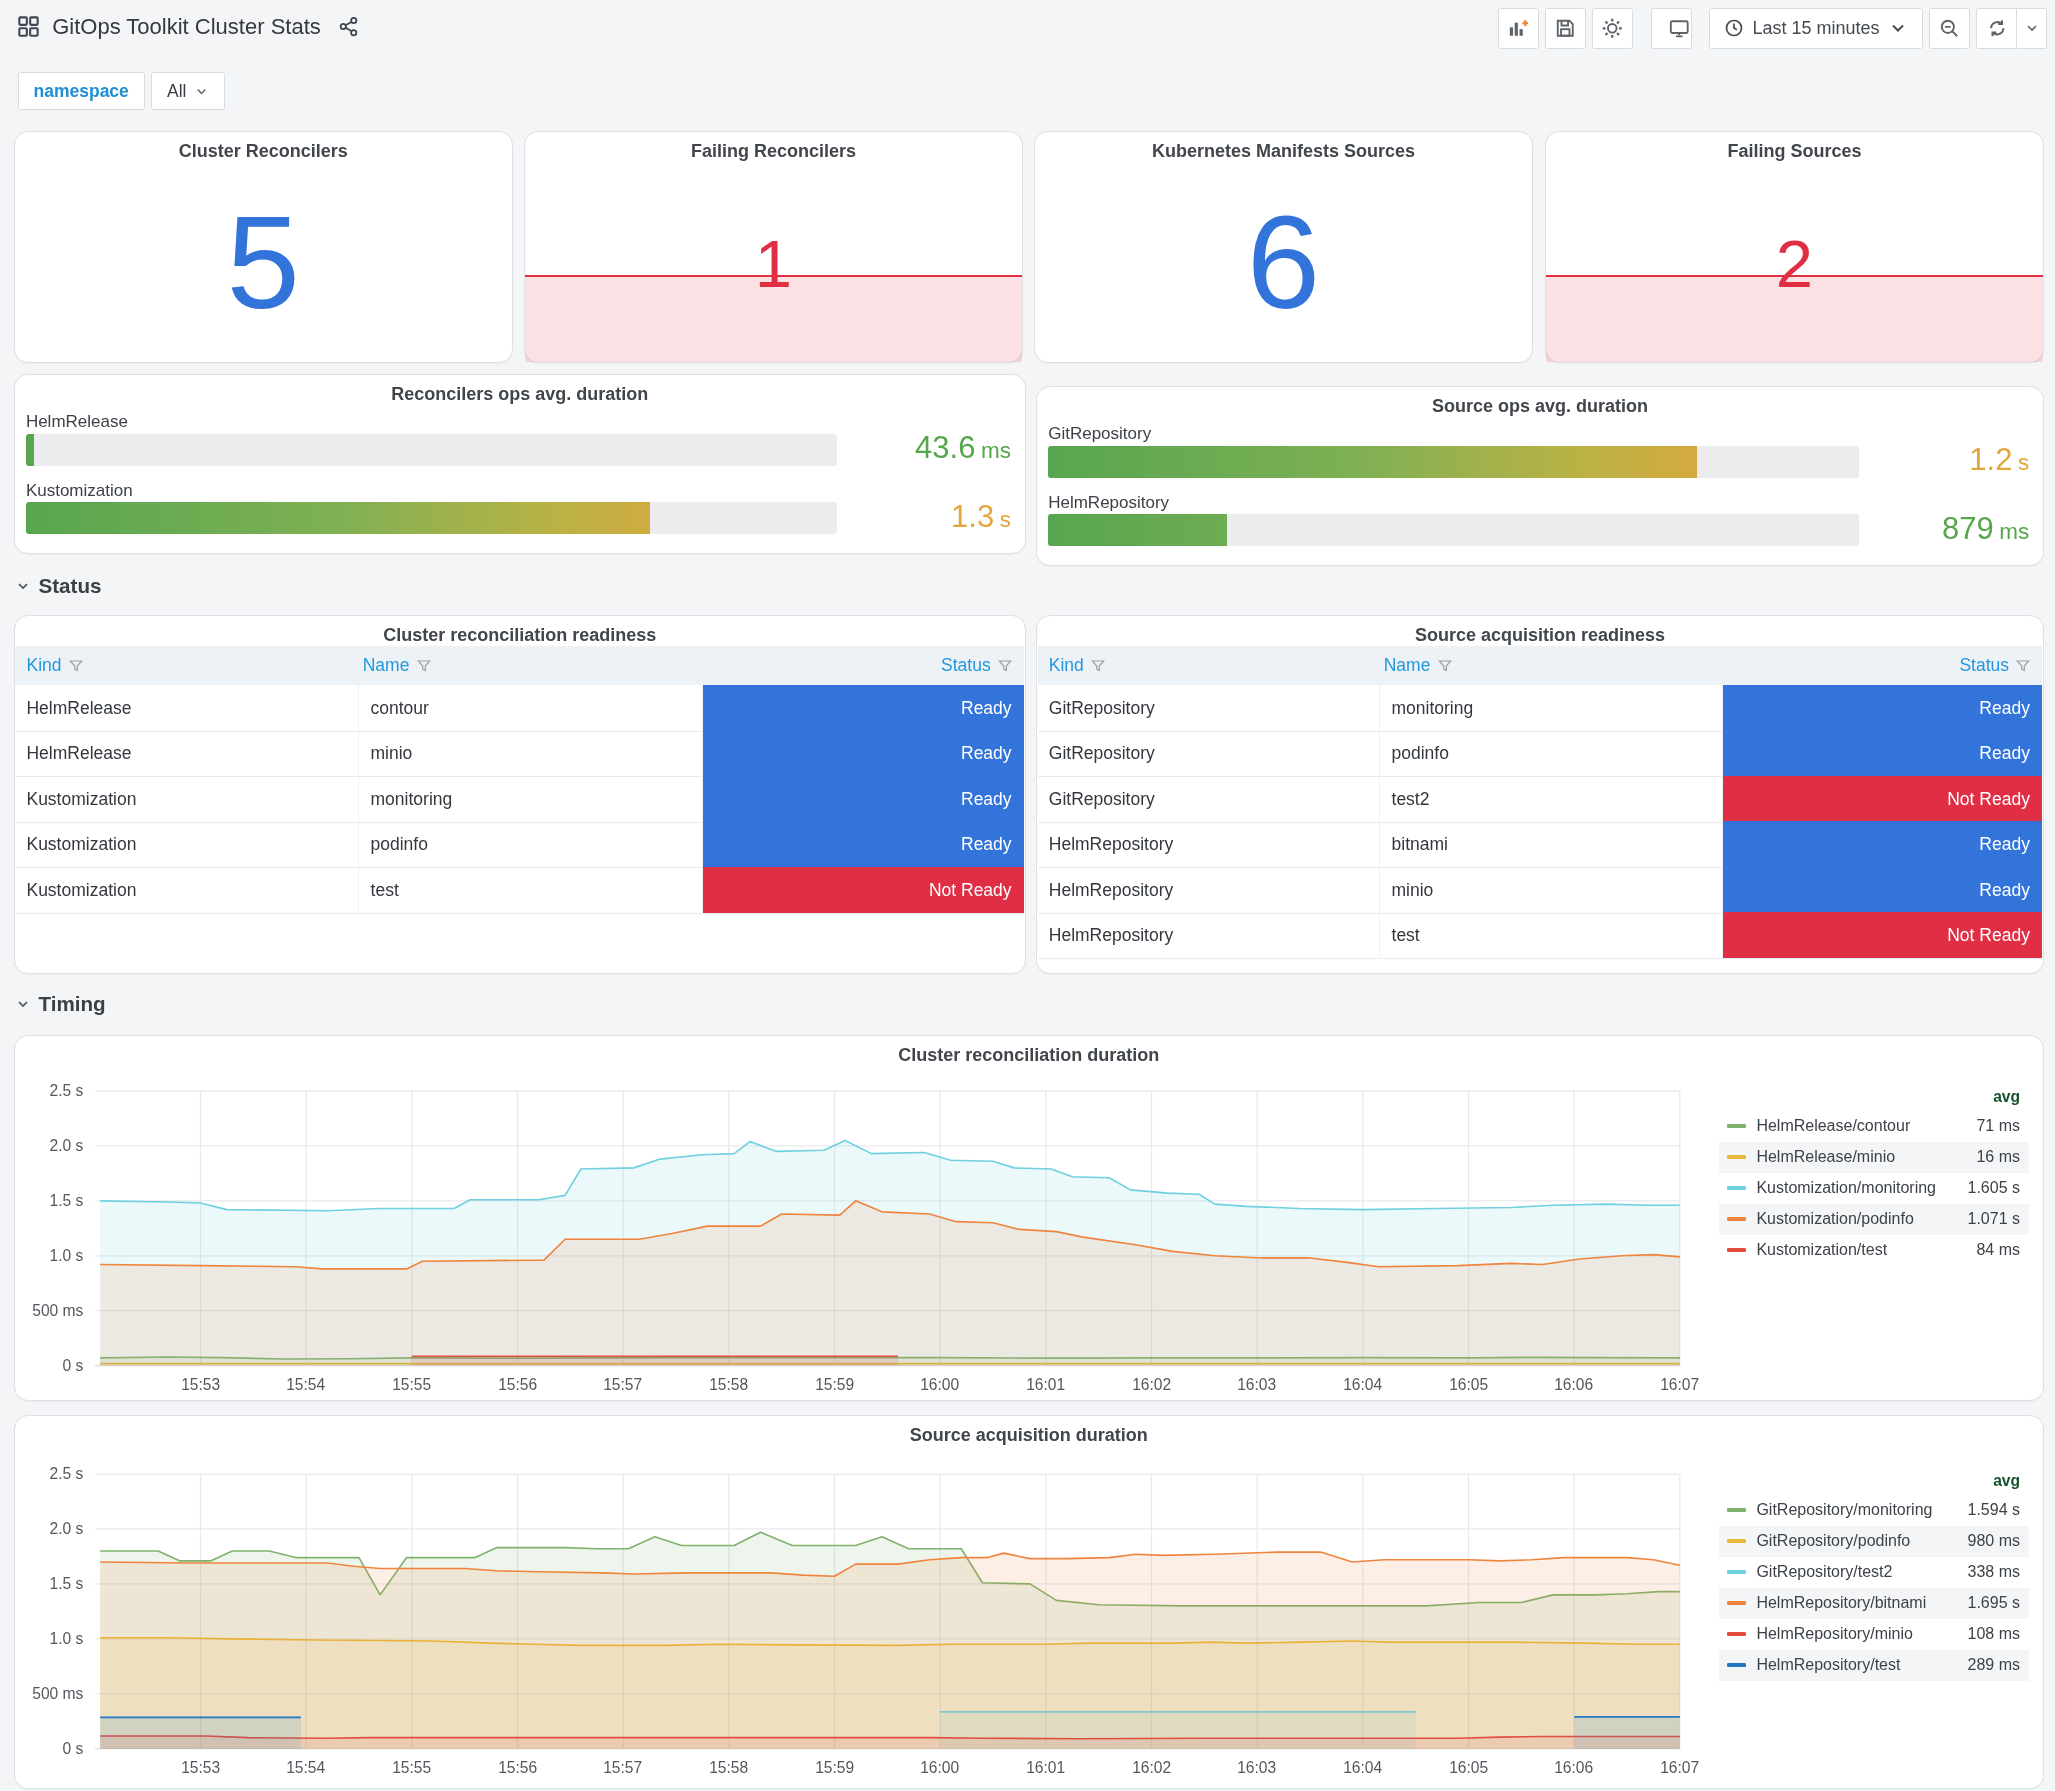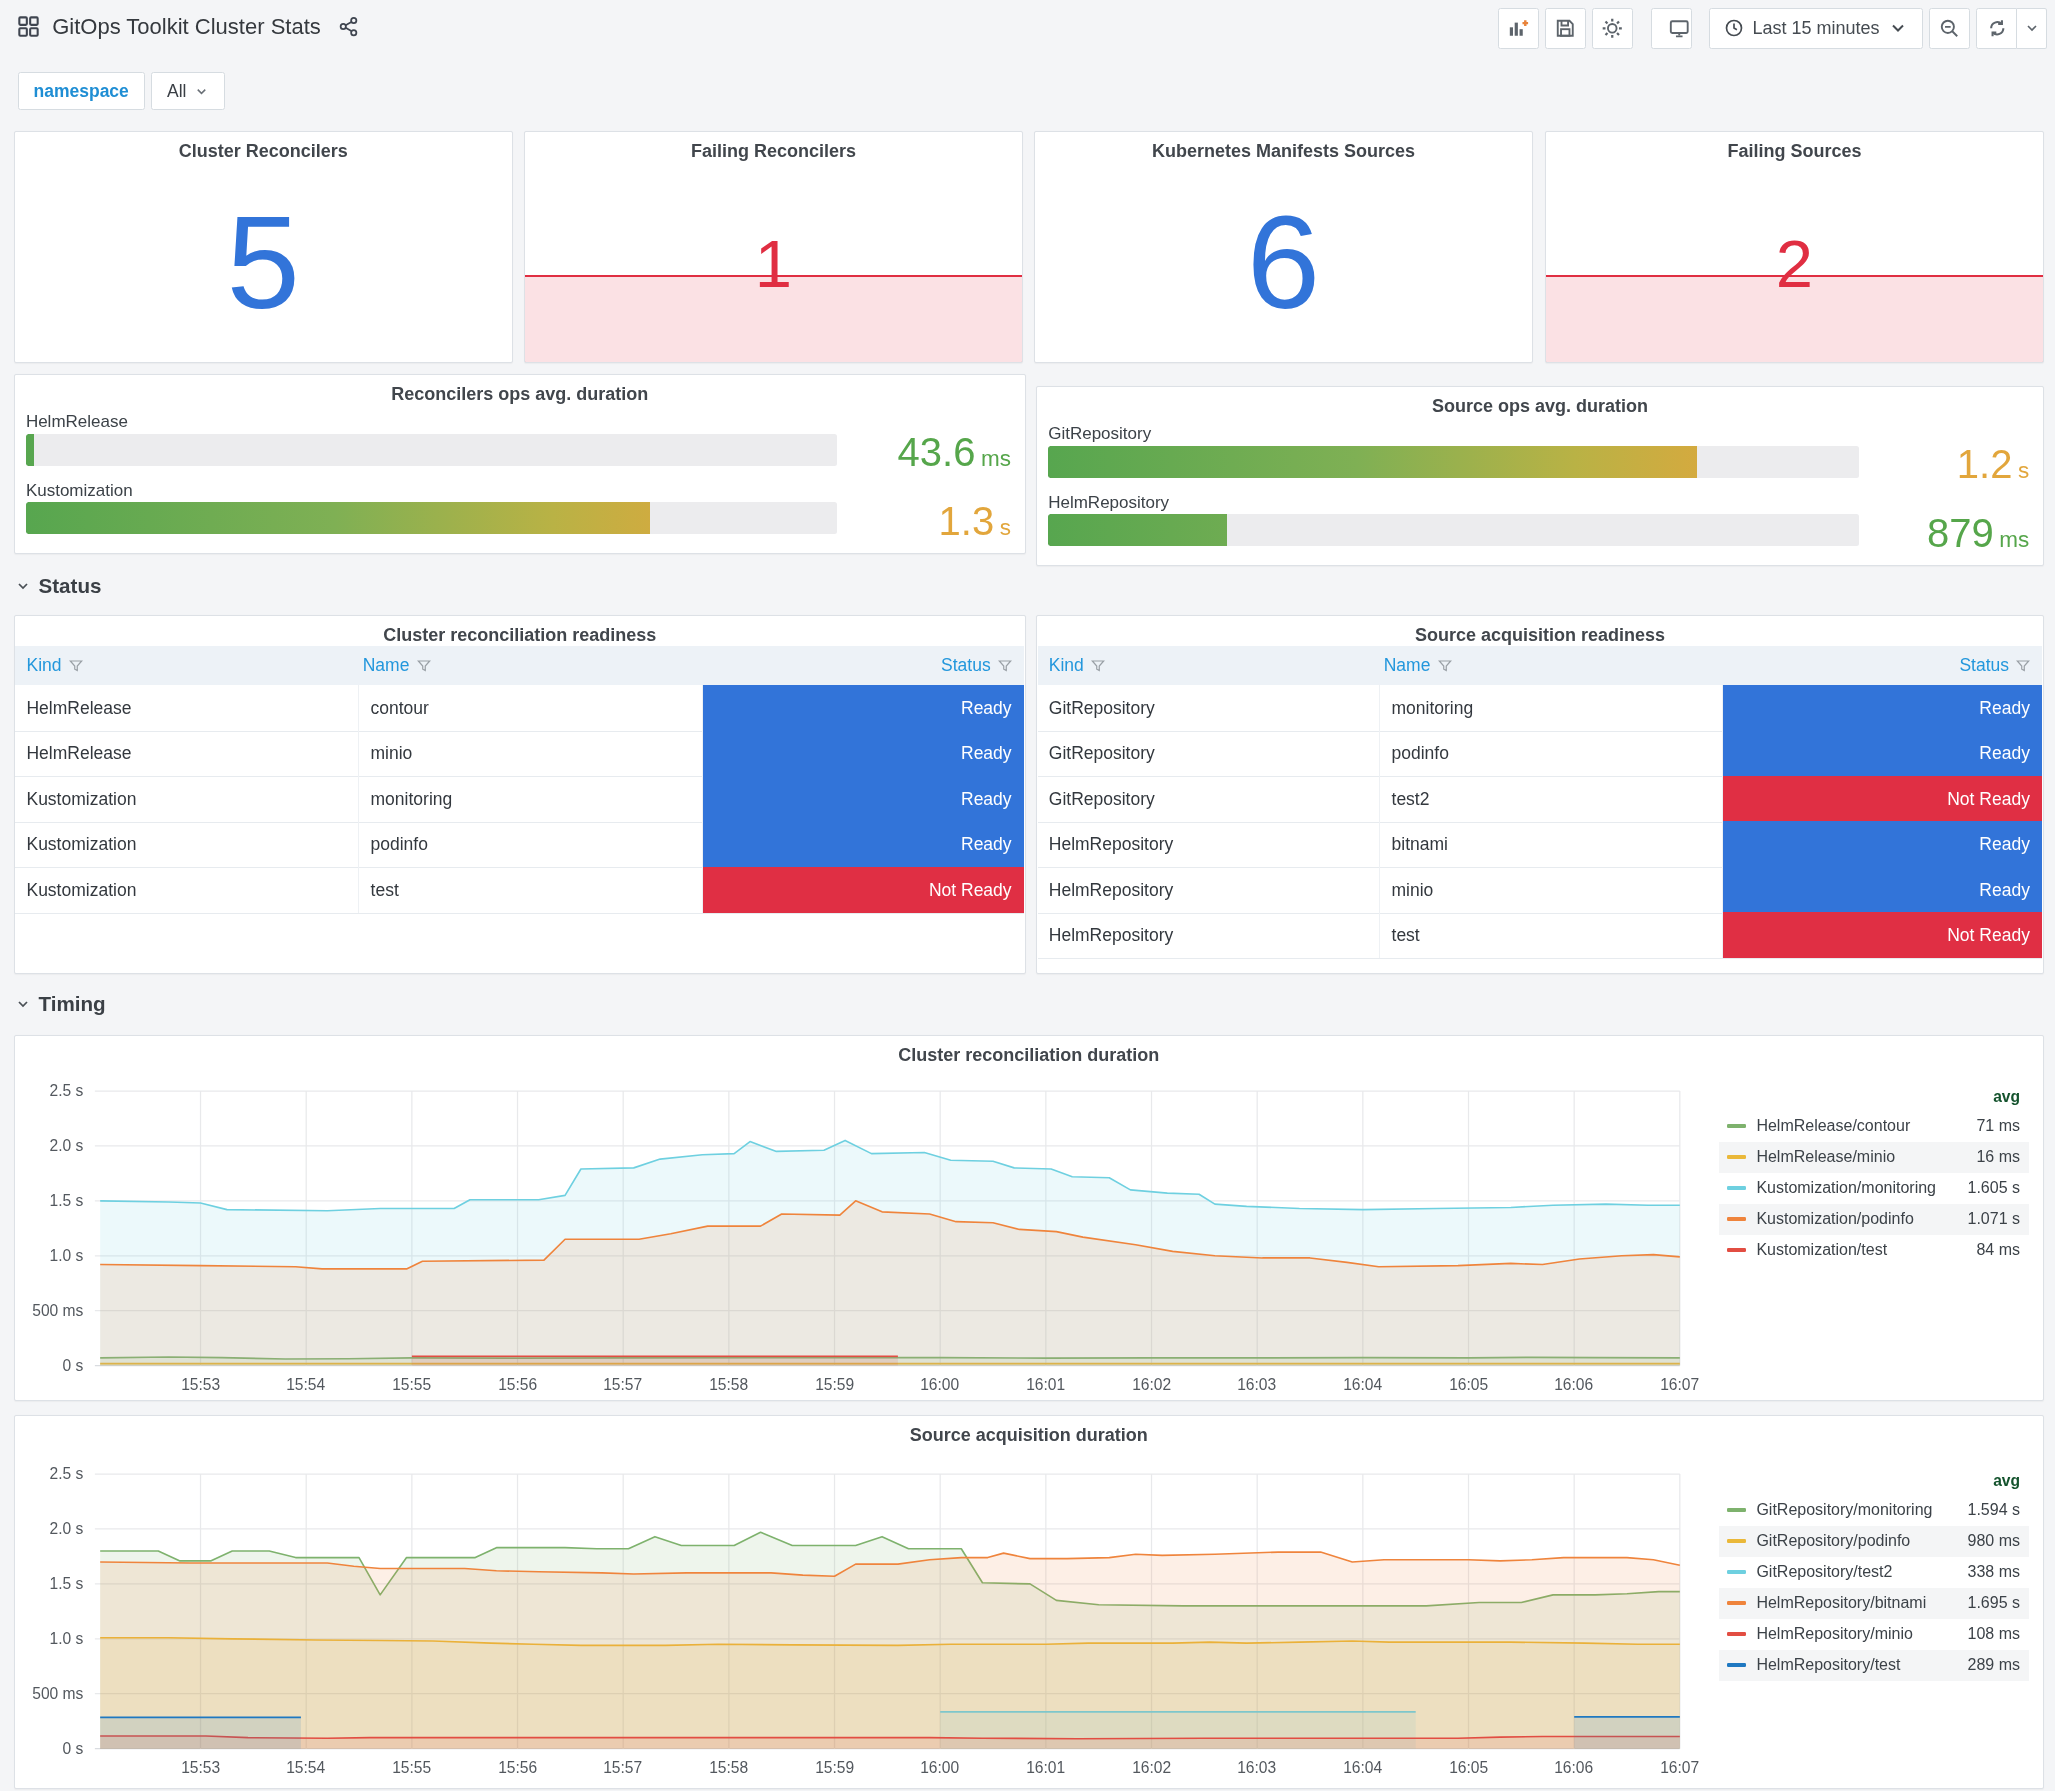--- a/index.html
+++ b/index.html
@@ -1,17 +1,17 @@
 <!DOCTYPE html>
 <html style="font-size:10px"><head>
 <meta charset="utf-8">
 <style>
   html,body{margin:0;padding:0;background:#f4f5f7;font-family:"Liberation Sans",sans-serif;-webkit-font-smoothing:antialiased;}
   #app{position:relative;width:2056px;height:1791px;background:#f4f5f7;overflow:hidden;color:#3f4550;}
-  .panel{position:absolute;background:#fff;border:0.6px solid #dde1e6;border-radius:2px;box-shadow:0 0.6px 1.2px rgba(0,0,0,0.04);}
+  .panel{position:absolute;background:#fff;border:0.6px solid #dde1e6;border-radius:14px;box-shadow:0 0.6px 1.2px rgba(0,0,0,0.04);}
   .panel-title{position:absolute;top:8.7px;left:0;right:0;text-align:center;font-size:18px;font-weight:600;color:#41464c;cursor:pointer;}
   
   #header{position:absolute;top:0;left:0;right:0;height:55px;}
   #header-left{position:absolute;left:16px;top:13.7px;display:flex;align-items:center;gap:11.2px;}
   #grid-icon{width:25px;height:25px;color:#3f4550;}
   #page-title{font-size:22px;font-weight:500;color:#35393e;}
   #share-icon{width:21px;height:21px;color:#3f4550;margin-left:6.2px;cursor:pointer;}
   #header-right{position:absolute;right:8.7px;top:7.5px;display:flex;align-items:center;}
   .tb-btn{height:39px;background:#fff;border:0.6px solid #d6dce1;border-radius:2.5px;display:flex;align-items:center;justify-content:center;color:#5d646b;cursor:pointer;}
   .tb-icon{width:39px;}
@@ -32,21 +32,21 @@
   #var-value svg{width:15px;height:15px;color:#6a7077;}
   
   .stat-value{position:absolute;left:0;right:0;top:57%;transform:translateY(-50%);text-align:center;font-weight:500;line-height:1;z-index:2;}
   .spark{position:absolute;left:0;right:0;bottom:0;top:62%;border-top:2.5px solid #e02e42;background:rgba(224,46,66,0.14);z-index:1;}
   
   .gauge-label{position:absolute;font-size:17px;color:#3c4248;left:11.2px;}
   .gauge-track{position:absolute;left:11.2px;width:811px;height:32px;background:#ececee;border-radius:2.5px;overflow:hidden;}
   .gauge-fill{position:absolute;left:0;top:0;bottom:0;border-radius:2.5px 0 0 2.5px;overflow:hidden;}
   .gauge-grad{position:absolute;left:0;top:0;width:811px;height:32px;background:linear-gradient(90deg,#57a64f 0%,#7fb054 38%,#b9b245 65%,#e2a63c 88%);}
   .gauge-value{position:absolute;font-weight:500;white-space:nowrap;}
-  .gauge-value .num{font-size:40px;}
+  .gauge-value .num{font-size:31px;}
   .gauge-value .unit{font-size:22.5px;margin-left:5.6px;}
   
   .section-header{position:absolute;display:flex;align-items:center;gap:7.5px;font-size:20.6px;font-weight:700;color:#3b4046;cursor:pointer;}
   .section-header svg{width:16px;height:16px;color:#4a5056;}
   
   .tbl-head-row{position:absolute;left:0.6px;right:0.6px;top:30px;height:39px;background:#edf2f7;display:flex;}
   .tbl-head-cell{flex:1;display:flex;align-items:center;gap:6.2px;padding:0 11.2px;font-size:17.5px;color:#2397dc;font-weight:500;cursor:pointer;}
   .tbl-head-cell.right{justify-content:flex-end;}
   .tbl-head-cell svg{width:16px;height:16px;color:#9aa0a6;}
   .tbl-row{position:absolute;left:0.6px;right:0.6px;height:46px;display:flex;border-bottom:0.6px solid #e7ebef;}

